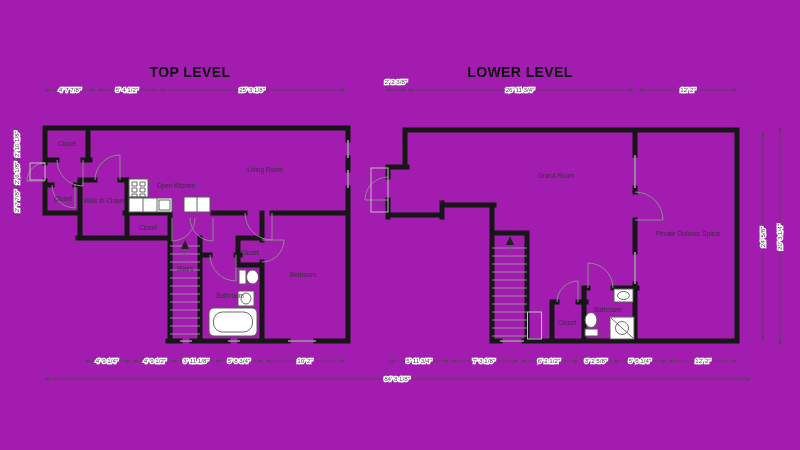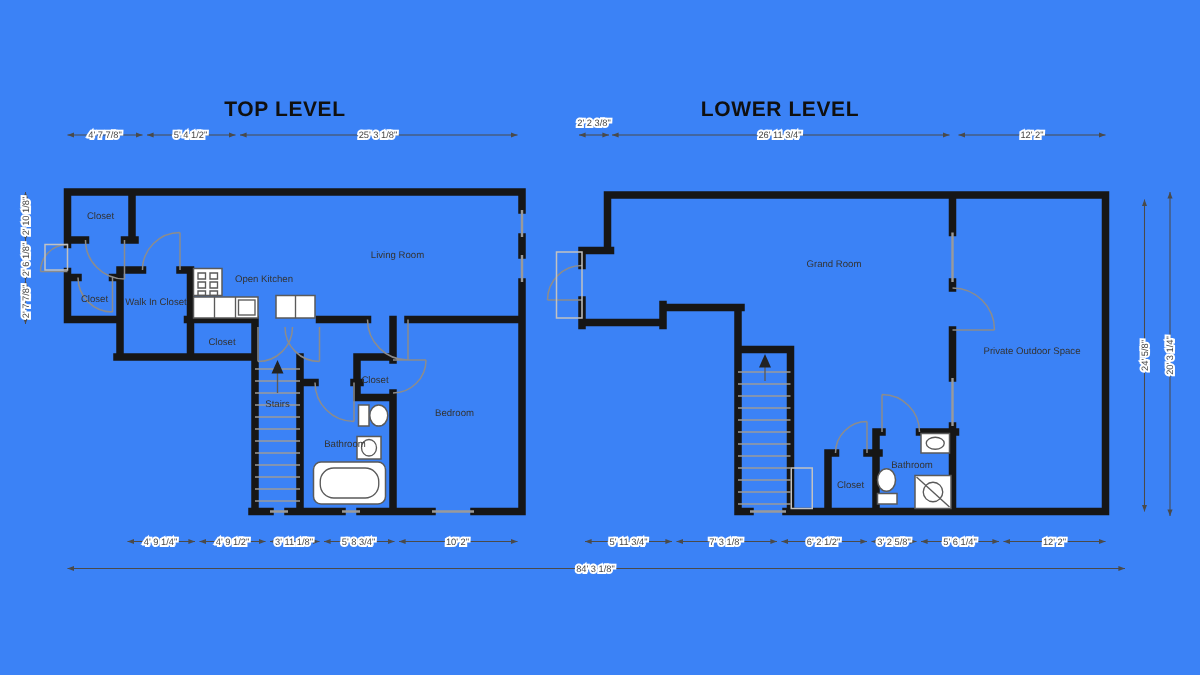--- a/index.html
+++ b/index.html
@@ -1,16 +1,16 @@
 <!DOCTYPE html>
 <html><head>
 <meta charset="utf-8">
 <style>
   html,body{margin:0;padding:0;background:#fff;}
-  .stage{width:800px;height:450px;position:relative;background:#3b82f6;overflow:hidden;}
+  .stage{width:800px;height:450px;position:relative;background:#a21caf;overflow:hidden;}
   svg{display:block;}
   .wall{stroke:#161616;stroke-width:5;fill:none;stroke-linecap:square;}
   .win{stroke:#9a9a9a;stroke-width:1.6;fill:none;}
   .door{stroke:#8c8c8c;stroke-width:1;fill:none;}
   .stoop{stroke:#c2c2c2;stroke-width:1;fill:none;}
   .tread{stroke:#9a9a9a;stroke-width:.9;fill:none;}
   .fix{stroke:#5a5a5a;stroke-width:1;fill:#fff;}
   .fixl{stroke:#5a5a5a;stroke-width:.9;fill:none;}
   .dim{stroke:#4a4a4a;stroke-width:.7;fill:none;}
   .dlbl{font:6.2px "Liberation Sans",sans-serif;fill:#474747;stroke:#fff;stroke-width:2.6px;paint-order:stroke;text-anchor:middle;}

